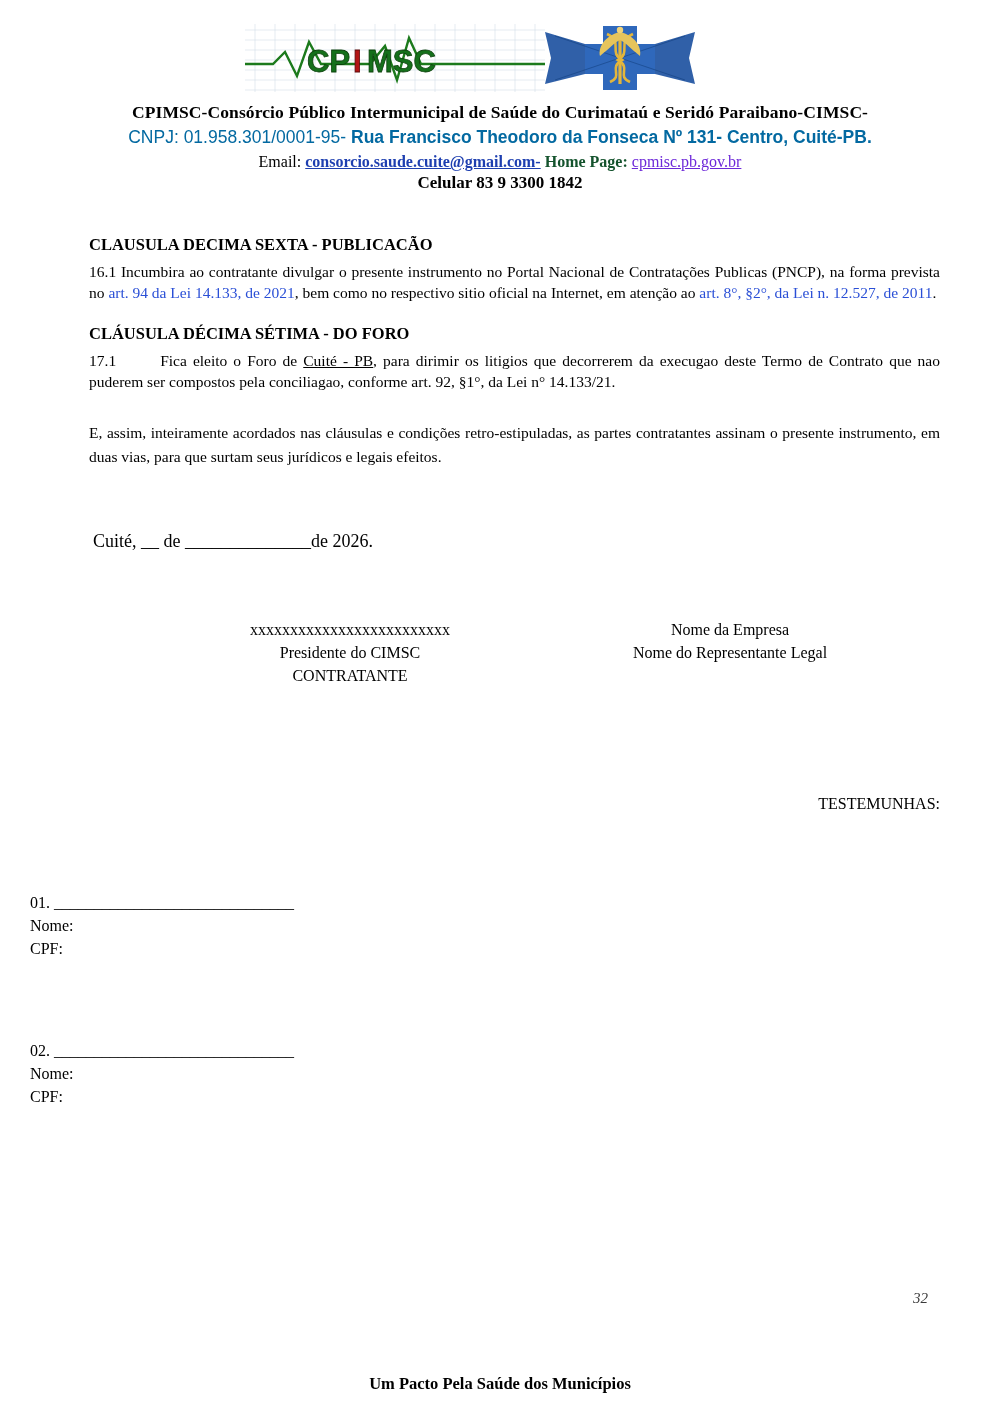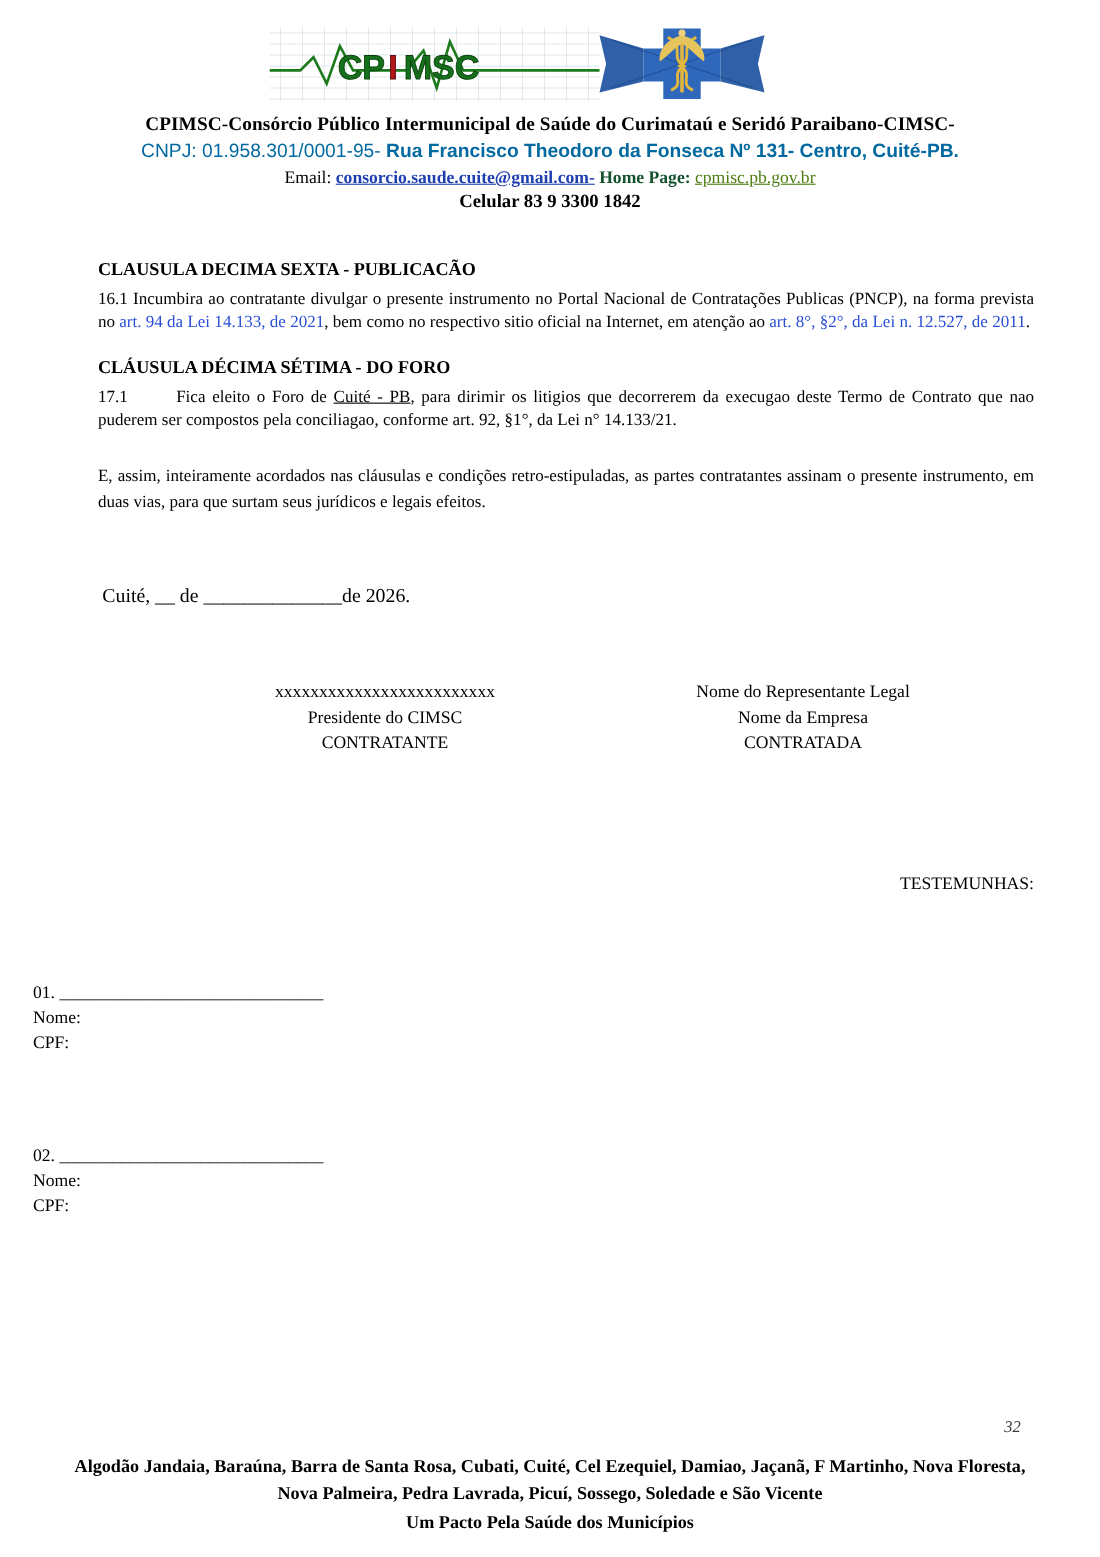--- a/index.html
+++ b/index.html
@@ -70,21 +70,21 @@
   .hdr-line3 .mail {
     color: #1e3fb0;
     font-weight: bold;
     text-decoration: underline;
   }
   .hdr-line3 .hp {
     font-weight: bold;
     color: #14532d;
   }
   .hdr-line3 .site {
-    color: #4d7c0f;
+    color: #6d28d9;
     text-decoration: underline;
     font-weight: normal;
   }
   .hdr-line4 {
     font-family: "Liberation Serif", serif;
     font-weight: bold;
     font-size: 17px;
     margin-top: 2px;
   }
 
@@ -290,23 +290,22 @@
 
     <div class="date-line">Cuité, __ de ______________de 2026.</div>
 
     <div class="sign-block">
       <div class="sign-col left">
         <div>xxxxxxxxxxxxxxxxxxxxxxxxx</div>
         <div>Presidente do CIMSC</div>
         <div>CONTRATANTE</div>
       </div>
       <div class="sign-col right">
+        <div>Nome da Empresa</div>
         <div>Nome do Representante Legal</div>
-        <div>Nome da Empresa</div>
-        <div>CONTRATADA</div>
       </div>
     </div>
 
     <div class="witness-title" style="margin-left:-30px;text-align:right;">TESTEMUNHAS:</div>
 
     <div class="witness" style="margin-left:-30px;">
       <div class="line">01. ______________________________</div>
       <div>Nome:</div>
       <div>CPF:</div>
     </div>
@@ -315,17 +314,16 @@
       <div class="line">02. ______________________________</div>
       <div>Nome:</div>
       <div>CPF:</div>
     </div>
 
   </div>
 
   <div class="page-number">32</div>
 
   <div class="footer">
-    <div class="cities">Algodão Jandaia, Baraúna, Barra de Santa Rosa, Cubati, Cuité, Cel Ezequiel, Damiao, Jaçanã, F Martinho, Nova Floresta, Nova Palmeira, Pedra Lavrada, Picuí, Sossego, Soledade e São Vicente</div>
     <div class="motto">Um Pacto Pela Saúde dos Municípios</div>
   </div>
 
 </div>
 
 </body></html>

